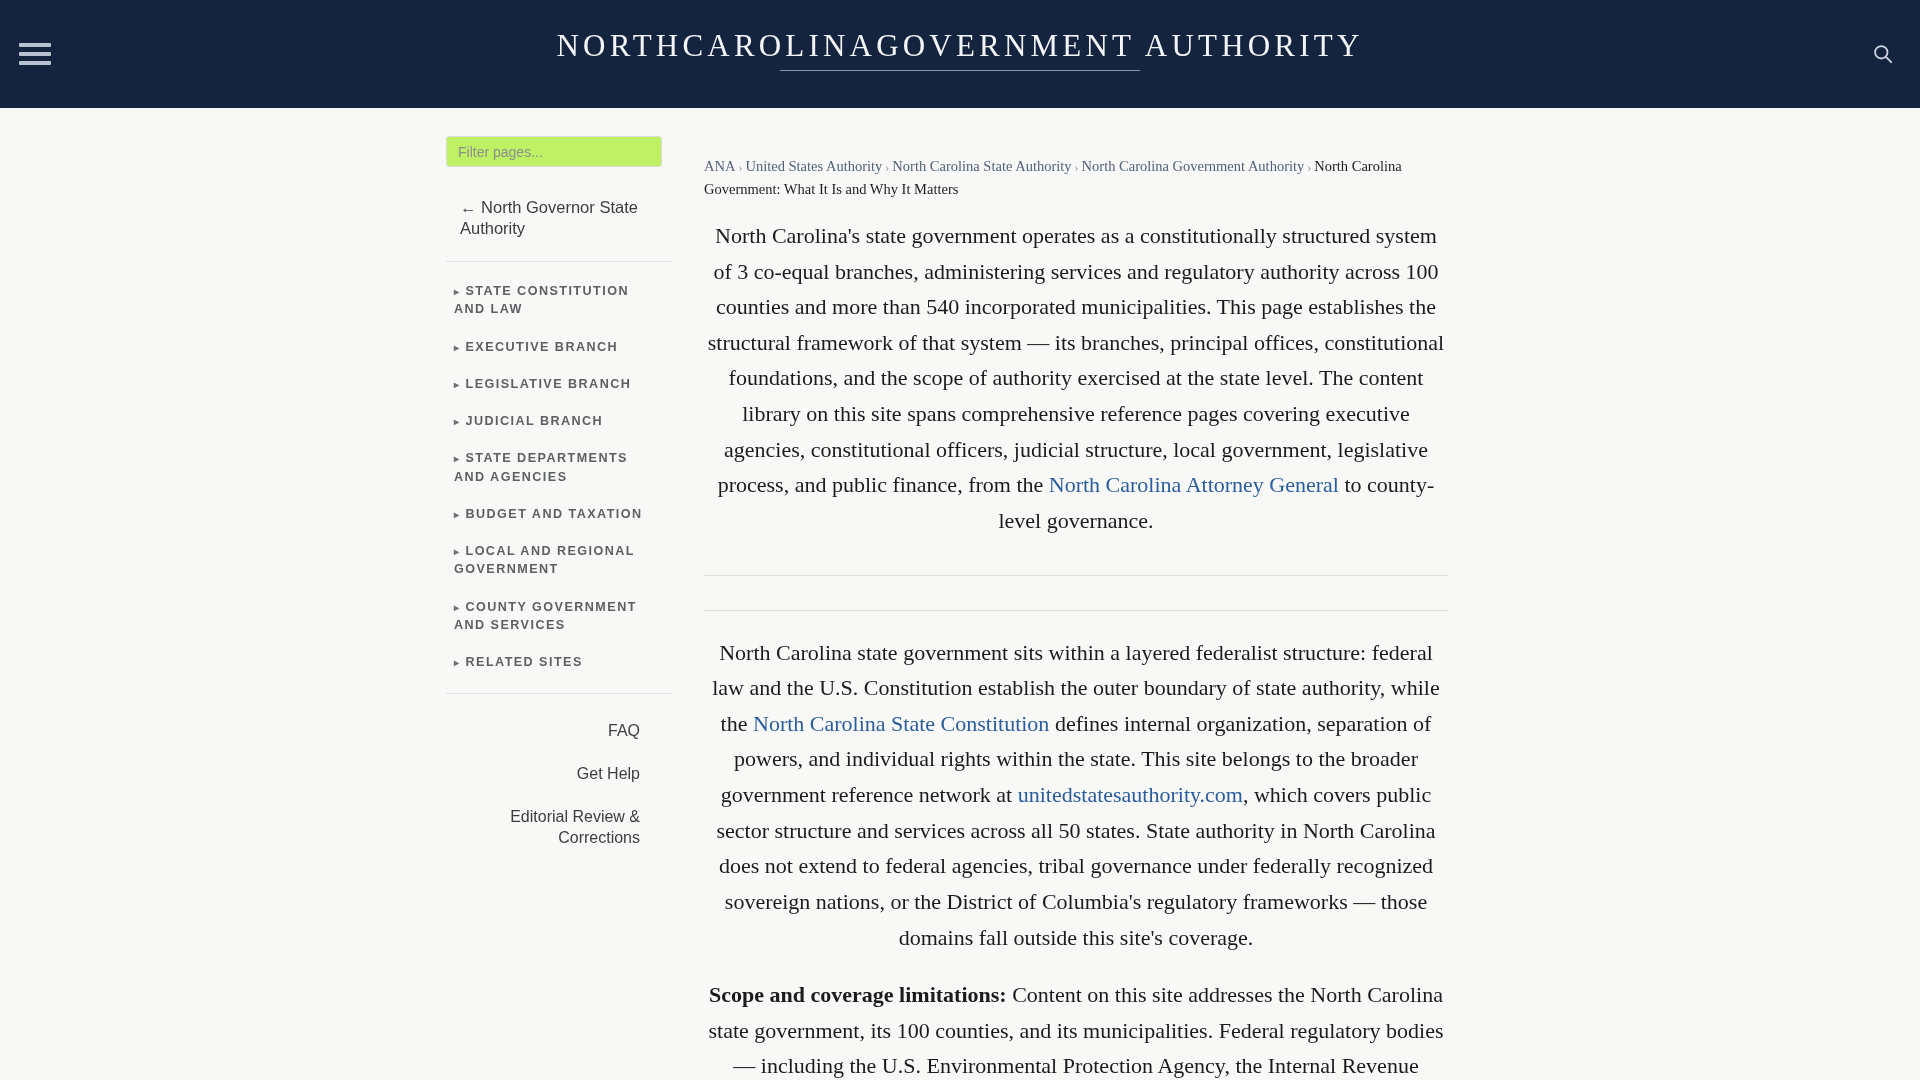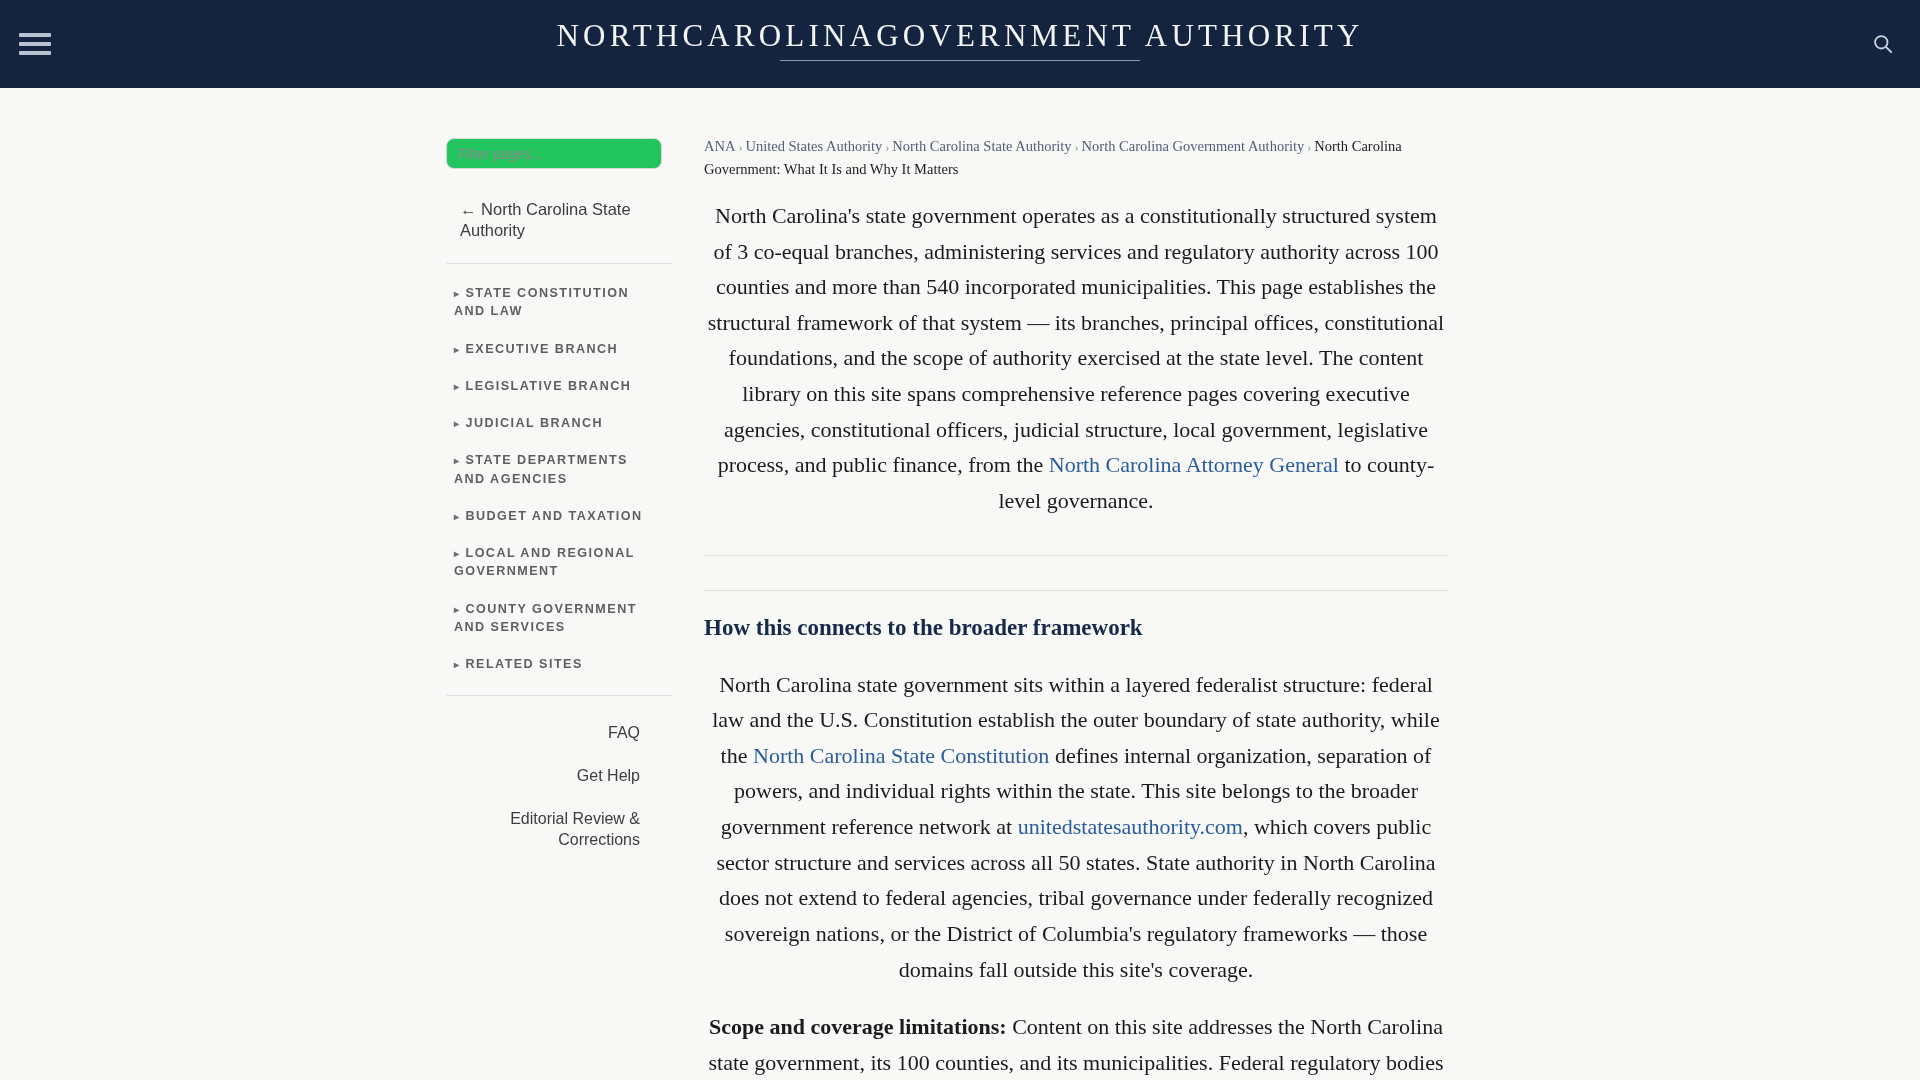--- a/index.html
+++ b/index.html
@@ -9,21 +9,21 @@
     width: 1920px; height: 1080px;
     overflow: hidden;
     background: #f8f8f6;
     font-family: "Liberation Sans", sans-serif;
   }
 
   
   .masthead {
     position: relative;
     width: 100%;
-    height: 88px;
+    height: 108px;
     background: #14243f;
     display: flex;
     align-items: center;
     justify-content: center;
   }
   .hamburger {
     position: absolute;
     left: 18px; top: 50%;
     transform: translateY(-50%);
     width: 34px; height: 28px;
@@ -80,29 +80,28 @@
   .sidebar {
     width: 230px;
     margin-left: 446px;
     flex: 0 0 230px;
     padding-right: 4px;
   }
   .filter-input {
     width: 216px;
     height: 31px;
     border: 1px solid #dcdcd8;
-    border-radius: 8px;
-    background: #22c55e;
+    border-radius: 3px;
+    background: #bef264;
     padding: 0 11px;
     font-size: 14px;
     font-family: "Liberation Sans", sans-serif;
     color: #555;
     outline: none;
     display: block;
-    margin-top: 22px;
   }
   .filter-input::placeholder { color: #8d8d8d; }
 
   .back-link {
     margin: 30px 0 0 14px;
     font-size: 16.5px;
     color: #3d3d3d;
     line-height: 1.28;
     cursor: pointer;
     max-width: 190px;
@@ -206,21 +205,21 @@
   </div>
 
 </header>
 
 <div class="page">
 
   <aside class="sidebar">
 
     <input class="filter-input" type="text" placeholder="Filter pages..." style="">
 
-    <div class="back-link">← North Carolina State Authority</div>
+    <div class="back-link">← North Governor State Authority</div>
 
     <div class="side-divider"></div>
 
     <nav class="nav-list">
       <div class="nav-item">
         <span class="caret">▸</span><span>STATE CONSTITUTION AND LAW</span>
       </div>
       <div class="nav-item">
         <span class="caret">▸</span><span>EXECUTIVE BRANCH</span>
       </div>
@@ -263,21 +262,20 @@
       <a>ANA</a><span class="sep">›</span><a>United States Authority</a><span class="sep">›</span><a>North Carolina State Authority</a><span class="sep">›</span><a>North Carolina Government Authority</a><span class="sep">›</span><span class="current">North Carolina Government: What It Is and Why It Matters</span>
     </div>
 
     <p class="body-p"><span>North Carolina's state government operates as a constitutionally structured system of 3 co-equal branches, administering services and regulatory authority across 100 counties and more than 540 incorporated municipalities. This page establishes the structural framework of that system — its branches, principal offices, constitutional foundations, and the scope of authority exercised at the state level. The content library on this site spans comprehensive reference pages covering executive agencies, constitutional officers, judicial structure, local government, legislative process, and public finance, from the </span><a>North Carolina Attorney General</a><span> to county-level governance.</span></p>
 
     <div class="rule-group">
       <div class="hr"></div>
       <div class="hr second"></div>
     </div>
 
-    <h2 class="section-h">How this connects to the broader framework</h2>
 
     <p class="body-p"><span>North Carolina state government sits within a layered federalist structure: federal law and the U.S. Constitution establish the outer boundary of state authority, while the </span><a>North Carolina State Constitution</a><span> defines internal organization, separation of powers, and individual rights within the state. This site belongs to the broader government reference network at </span><a>unitedstatesauthority.com</a><span>, which covers public sector structure and services across all 50 states. State authority in North Carolina does not extend to federal agencies, tribal governance under federally recognized sovereign nations, or the District of Columbia's regulatory frameworks — those domains fall outside this site's coverage.</span></p>
 
     <p class="body-p"><b>Scope and coverage limitations:</b><span> Content on this site addresses the North Carolina state government, its 100 counties, and its municipalities. Federal regulatory bodies — including the U.S. Environmental Protection Agency, the Internal Revenue Service, and the federal judiciary — are not covered here. Interstate compacts may be referenced where relevant to state function, but their federal dimensions are not analyzed. Actions by the General Assembly or Governor that have been superseded by federal preemption are noted structurally but not adjudicated.</span></p>
 
     <div class="rule-group">
       <div class="hr"></div>
       <div class="hr second"></div>
     </div>
 

